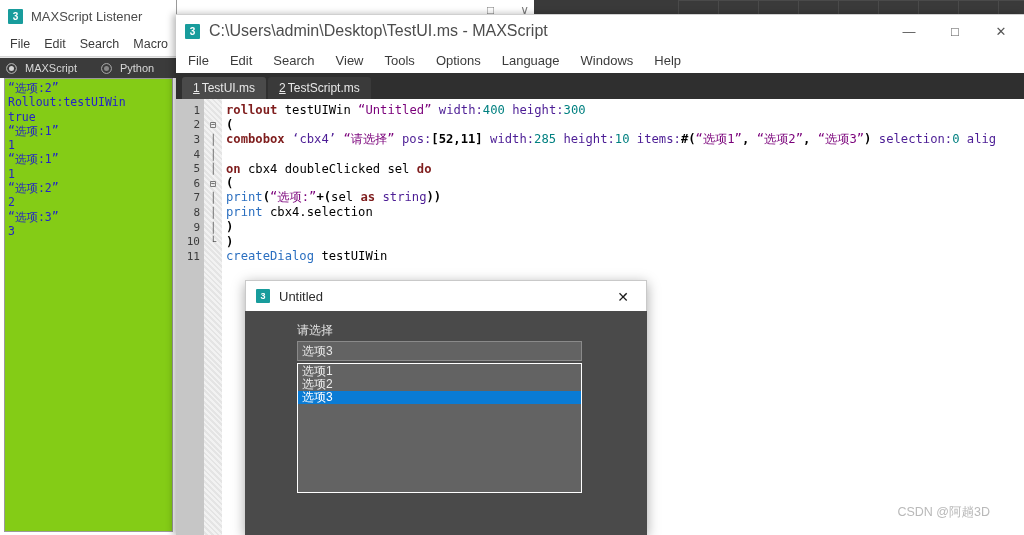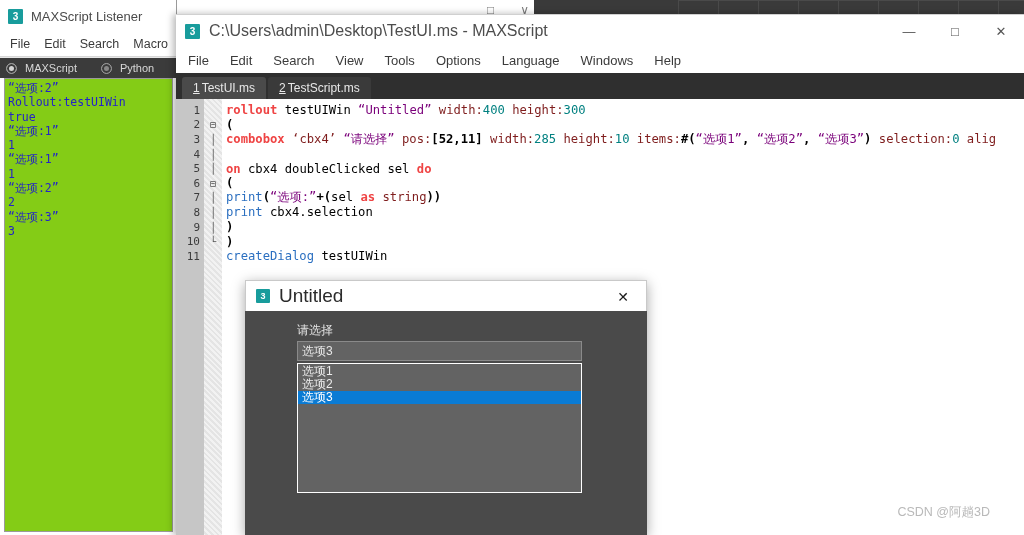--- a/index.html
+++ b/index.html
@@ -75,36 +75,36 @@
   #editor .gutter{position:absolute;left:0;top:0;width:28px;height:100%;background:#c6c6c6;}
   #editor .foldcol{position:absolute;left:28px;top:0;width:18px;height:100%;
      background:repeating-linear-gradient(45deg,#f2f2f2 0 2px,#e4e4e4 2px 4px);}
   #editor .codelines{position:absolute;left:0;top:4px;right:0;}
   #editor .crow{height:14.6px;display:flex;align-items:center;white-space:nowrap;}
   #editor .num{width:28px;text-align:right;padding-right:4px;box-sizing:border-box;
      font-family:"DejaVu Sans Mono","Liberation Mono",monospace;font-size:11px;color:#3c3c3c;}
   #editor .fold{width:18px;text-align:center;font-family:"DejaVu Sans Mono",monospace;font-size:10px;color:#555;}
   #editor .code{font-family:"DejaVu Sans Mono","Liberation Mono",monospace;font-size:12.2px;
      color:#000000;padding-left:4px;}
-  .kw{color:#ef4444;font-weight:bold;}
+  .kw{color:#7f1d1d;font-weight:bold;}
   .id{color:#000000;}
   .str{color:#7a007a;}
   .num2{color:#008080;}
-  .prm{color:#7f1d1d;margin-top:44px;}
+  .prm{color:#4c1d95;margin-top:44px;}
   .fn{color:#2b6fc0;}
   .punct{color:#000000;font-weight:bold;}
 
   
   #dialog{position:absolute;left:245px;top:280px;width:402px;height:255px;
      background:#4a4a4a;box-shadow:0 3px 12px rgba(0,0,0,.35);}
   #dialog .dtitle{height:31px;background:#ffffff;display:flex;align-items:center;
      padding-left:10px;position:relative;border:1px solid #c9c9c9;border-bottom:none;box-sizing:border-box;}
   #dialog .dico{width:14px;height:14px;background:#189c9c;color:#fff;font-size:9px;font-weight:bold;
      display:flex;align-items:center;justify-content:center;margin-right:9px;border-radius:1px;}
-  #dialog .dtitle-text{font-size:19px;color:#2b2b2b;}
+  #dialog .dtitle-text{font-size:13px;color:#2b2b2b;}
   #dialog .dclose{position:absolute;right:0;top:0;width:46px;height:31px;display:flex;
      align-items:center;justify-content:center;color:#1b1b1b;font-size:14px;}
   #dialog .dbody{position:absolute;left:0;top:31px;right:0;bottom:0;background:#4a4a4a;}
   #dialog .cb-label{position:absolute;left:52px;top:11px;font-size:12px;color:#e2e2e2;}
   #dialog .cb-field{position:absolute;left:52px;top:30px;width:285px;height:20px;
      background:#636363;border:1px solid #8a8a8a;box-sizing:border-box;display:flex;align-items:center;
      padding-left:4px;color:#e8e8e8;font-size:12px;}
   #dialog .cb-list{position:absolute;left:52px;top:52px;width:285px;height:130px;
      background:#636363;border:1px solid #ffffff;box-sizing:border-box;padding-top:1px;}
   #dialog .cb-item{height:13px;line-height:13px;padding-left:4px;font-size:12px;color:#ededed;}

